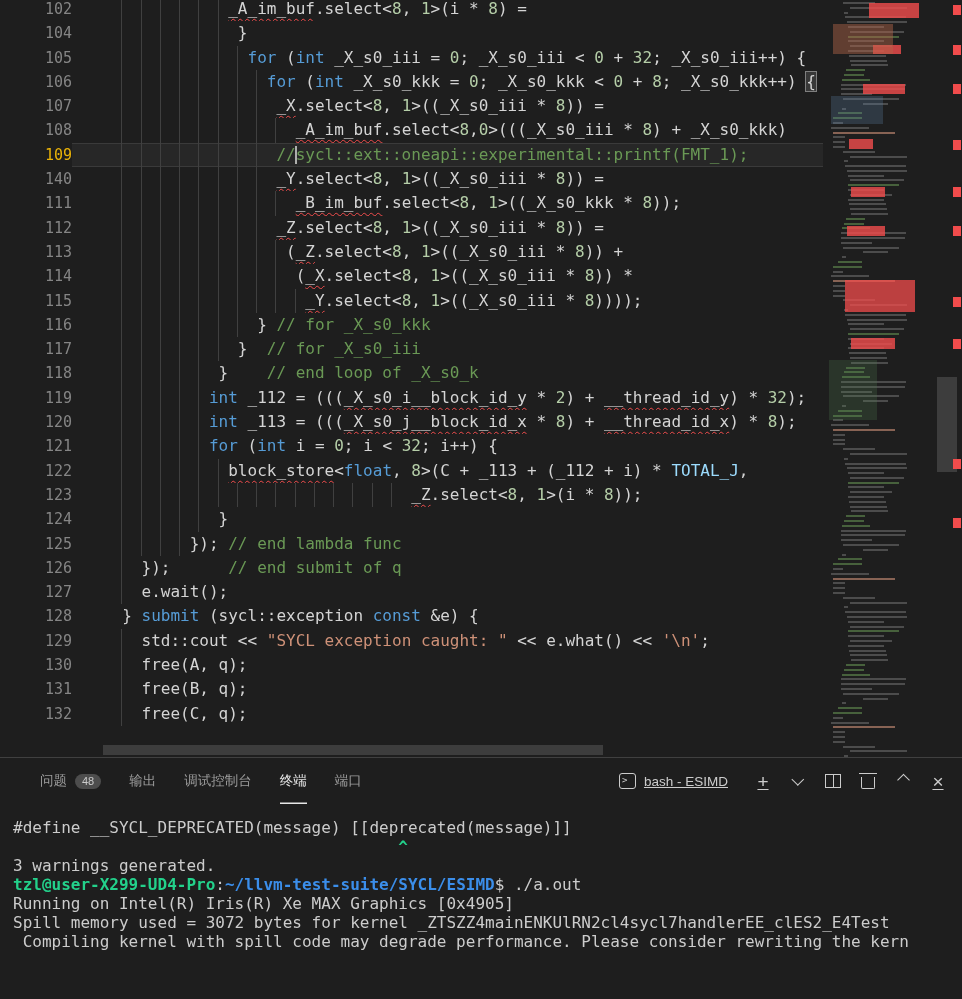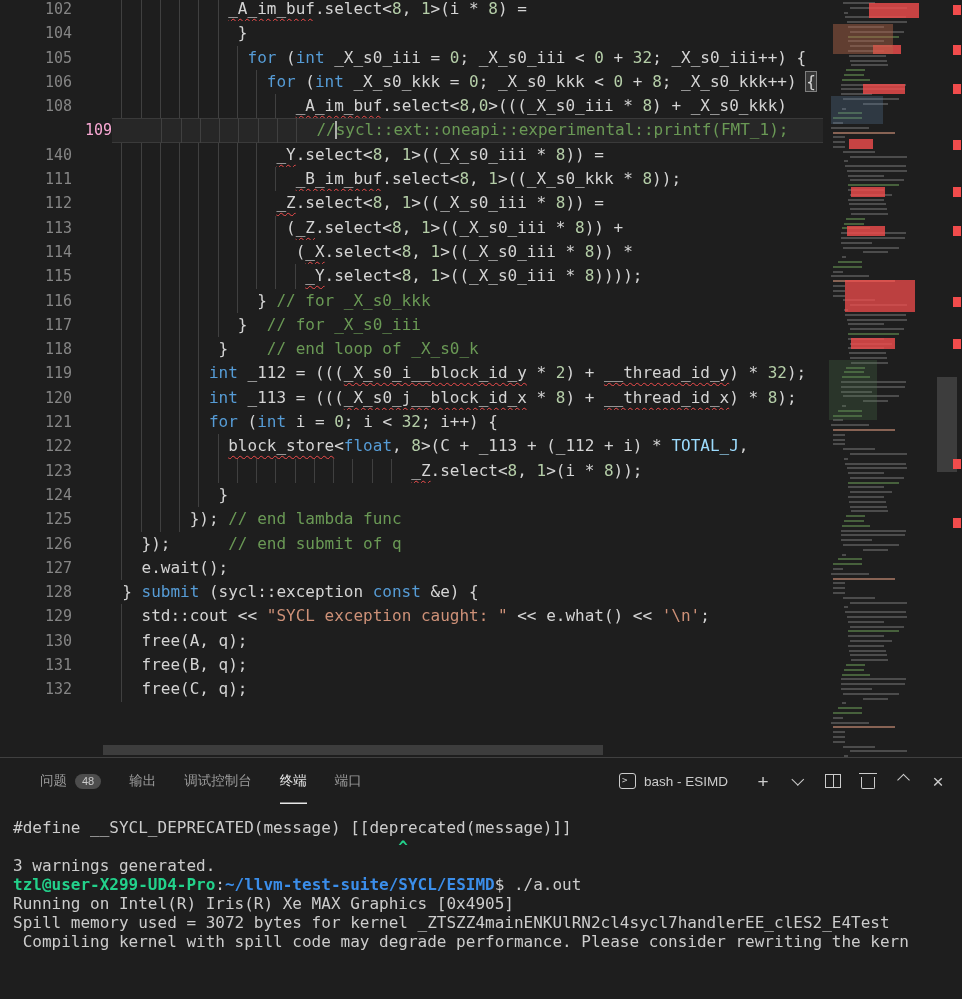--- a/index.html
+++ b/index.html
@@ -4,21 +4,21 @@
 <style>
   html,body{margin:0;padding:0;}
   body{width:962px;height:999px;overflow:hidden;background:#1e1e1e;font-family:"Liberation Sans",sans-serif;}
   .app{position:relative;width:962px;height:954px;background:#1e1e1e;overflow:hidden;}
 
   
   .editor{position:absolute;top:0;left:0;width:962px;height:757px;overflow:hidden;}
   .lines{position:absolute;top:-3px;left:0;width:823px;font-family:"DejaVu Sans Mono",monospace;font-size:16px;line-height:24.3px;}
   .line{display:flex;height:24.3px;}
   .num{width:72px;flex:none;text-align:right;color:#858585;font-size:15px;}
-  .line.active .num{color:#f9a8d4;padding-left:40px;}
+  .line.active .num{color:#eab308;}
   .cw{flex:1;position:relative;white-space:pre;overflow:hidden;padding-left:31px;box-sizing:border-box;}
   .line.active .cw{background:rgba(255,255,255,0.045);box-shadow:inset 0 1px 0 rgba(255,255,255,0.09),inset 0 -1px 0 rgba(255,255,255,0.09);}
   .guides{position:absolute;left:31px;top:0;bottom:0;pointer-events:none;
     background:repeating-linear-gradient(to right,transparent 0,transparent calc(2ch - 1px),#404040 calc(2ch - 1px),#404040 2ch);}
   .d{color:#d4d4d4;} .k{color:#569cd6;} .n{color:#b5cea8;} .c{color:#6a9955;} .s{color:#ce9178;} .v{color:#9cdcfe;}
   .u{text-decoration-line:underline;text-decoration-style:wavy;text-decoration-color:#f14c4c;text-decoration-thickness:1.2px;text-underline-offset:4px;}
   .bh{outline:1px solid #7f7f7f;background:rgba(120,120,120,0.3);}
   .cursor{display:inline-block;width:2px;height:18px;background:#aeafad;vertical-align:-4px;margin:0 -1px;}
 
   
@@ -34,21 +34,21 @@
   .hscroll{position:absolute;left:103px;top:745px;width:500px;height:10px;}
   .hthumb{width:100%;height:100%;background:rgba(121,121,121,0.35);}
 
   
   .panel{position:absolute;top:757px;left:0;width:962px;height:233px;border-top:1px solid #404040;box-sizing:border-box;background:#1e1e1e;}
   .panel-header{height:46px;display:flex;align-items:center;padding:0 14px 0 40px;}
   .tabs{display:flex;gap:28px;font-size:13.5px;color:#9d9d9d;height:46px;align-items:center;}
   .tab{display:flex;align-items:center;gap:8px;height:45px;cursor:pointer;}
   .tab.active{color:#e7e7e7;box-shadow:inset 0 -1.5px 0 #e7e7e7;}
   .badge{background:#4d4d4d;color:#cccccc;font-size:11px;border-radius:10px;padding:2px 7px;line-height:1;}
-  .panel-actions{margin-left:auto;display:flex;align-items:center;gap:15px;color:#cccccc;}
+  .panel-actions{margin-left:auto;display:flex;align-items:center;gap:15px;color:#cccccc;text-decoration:underline;}
   .term-select{display:flex;align-items:center;gap:8px;font-size:13.5px;color:#cccccc;margin-right:10px;}
   .ticon{width:15px;height:14px;border:1.3px solid #cccccc;border-radius:3px;display:inline-block;position:relative;}
   .ticon::before{content:">";position:absolute;left:2px;top:0px;font-size:9px;line-height:12px;color:#cccccc;font-family:"DejaVu Sans Mono",monospace;}
   .ibtn{display:inline-flex;align-items:center;justify-content:center;width:20px;height:22px;cursor:pointer;}
   .txt-ic{font-size:19px;color:#cccccc;line-height:1;}
   .chev{width:8px;height:8px;border-left:1.6px solid #ccc;border-bottom:1.6px solid #ccc;display:inline-block;}
   .chev.down{transform:rotate(-45deg) translate(1px,-2px);}
   .chev.up{transform:rotate(135deg) translate(-1px,1px);}
   .split-icon{width:14px;height:12px;border:1.2px solid #ccc;position:relative;display:inline-block;}
   .split-icon::after{content:"";position:absolute;left:50%;top:0;bottom:0;width:1.2px;background:#ccc;}
@@ -80,20 +80,24 @@
           <div class="num">104</div>
           <div class="cw"><span>              </span><span class="d">}</span><div class="guides" style="width: calc(14ch - 4px);"></div></div>
         </div>
         <div class="line">
           <div class="num">105</div>
           <div class="cw"><span>               </span><span class="k">for</span><span class="d"> (</span><span class="k">int</span><span class="d"> _X_s0_iii = </span><span class="n">0</span><span class="d">; _X_s0_iii &lt; </span><span class="n">0</span><span class="d"> + </span><span class="n">32</span><span class="d">; _X_s0_iii++) {</span><div class="guides" style="width: calc(15ch - 4px);"></div></div>
         </div>
         <div class="line">
           <div class="num">106</div>
           <div class="cw"><span>                 </span><span class="k">for</span><span class="d"> (</span><span class="k">int</span><span class="d"> _X_s0_kkk = </span><span class="n">0</span><span class="d">; _X_s0_kkk &lt; </span><span class="n">0</span><span class="d"> + </span><span class="n">8</span><span class="d">; _X_s0_kkk++) </span><span class="d bh">{</span><div class="guides" style="width: calc(17ch - 4px);"></div></div>
+        </div>
+        <div class="line">
+          <div class="num">107</div>
+          <div class="cw"><span>                  </span><span class="d u">_X</span><span class="d">.select&lt;</span><span class="n">8</span><span class="d">, </span><span class="n">1</span><span class="d">&gt;((_X_s0_iii * </span><span class="n">8</span><span class="d">)) =</span><div class="guides" style="width: calc(18ch - 4px);"></div></div>
         </div>
         <div class="line">
           <div class="num">108</div>
           <div class="cw"><span>                    </span><span class="d u">_A_im_buf</span><span class="d">.select&lt;</span><span class="n">8</span><span class="d">,</span><span class="n">0</span><span class="d">&gt;(((_X_s0_iii * </span><span class="n">8</span><span class="d">) + _X_s0_kkk)</span><div class="guides" style="width: calc(20ch - 4px);"></div></div>
         </div>
         <div class="line active">
           <div class="num">109</div>
           <div class="cw"><span>                  </span><span class="c">//</span><span class="cursor"></span><span class="c">sycl::ext::oneapi::experimental::printf(FMT_1);</span><div class="guides" style="width: calc(18ch - 4px);"></div></div>
         </div>
         <div class="line">

